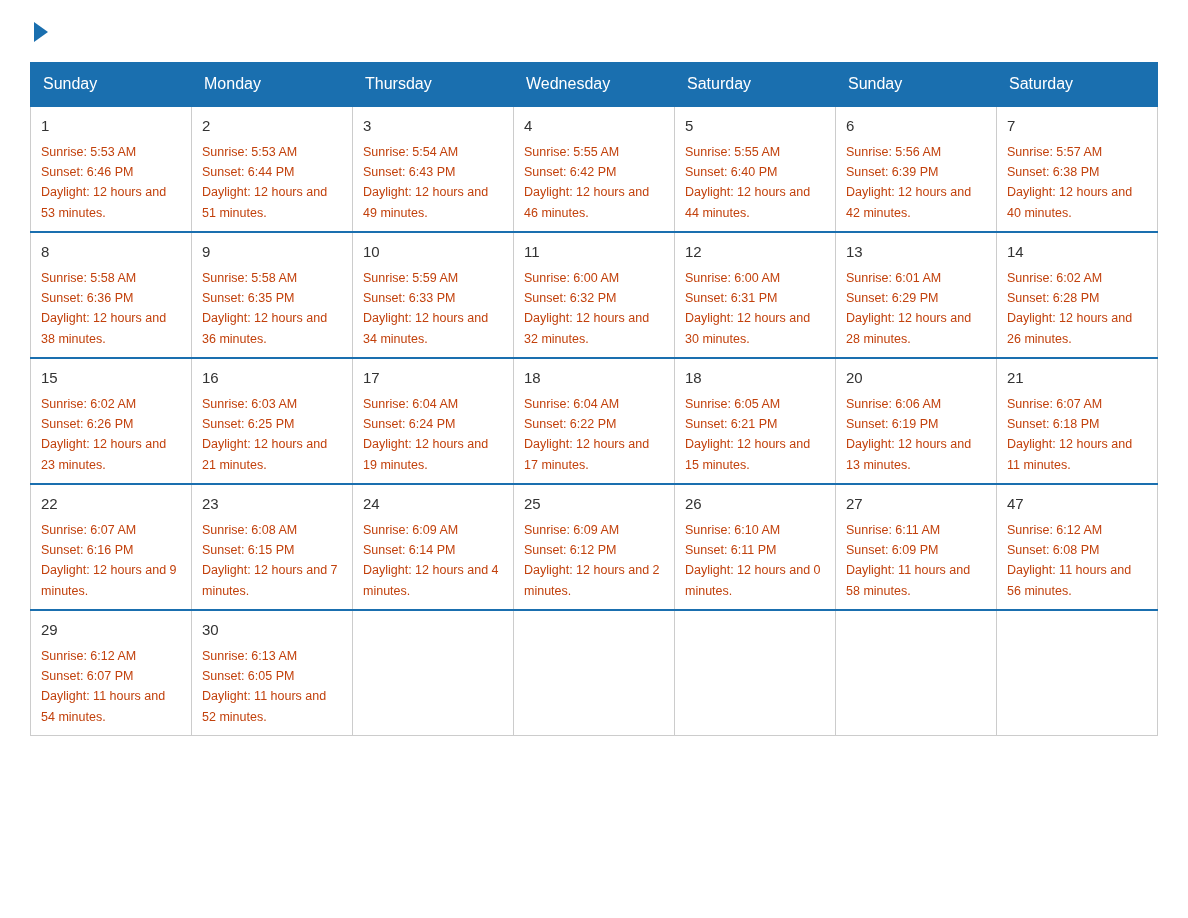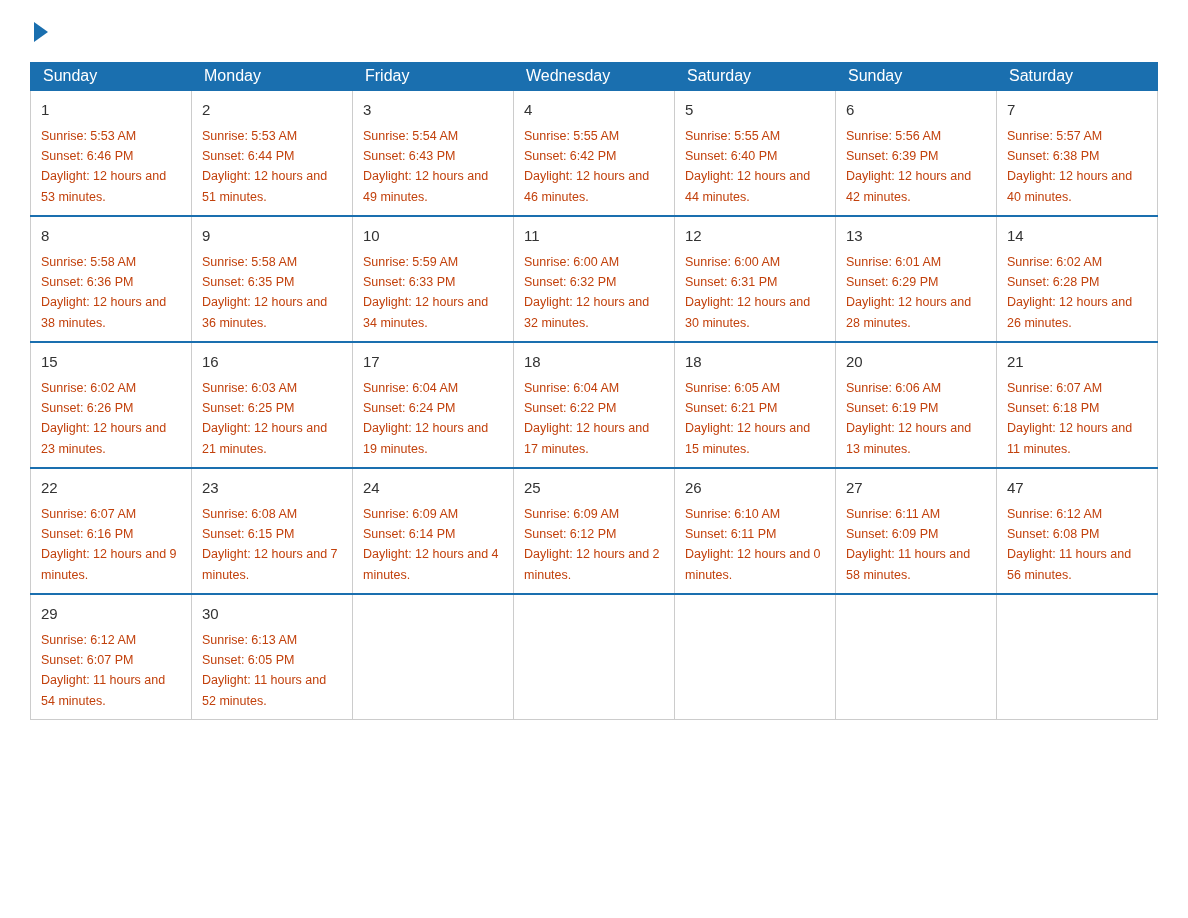--- a/index.html
+++ b/index.html
@@ -59,21 +59,21 @@
       margin-top: 4px;
     }
     .calendar {
       width: 100%;
       border-collapse: collapse;
       border: 1px solid #999;
     }
     .calendar th {
       background-color: #1a6faf;
       color: white;
-      padding: 4px 12px;
+      padding: 12px 12px;
       font-size: 16px;
       font-weight: normal;
       text-align: left;
       border: 1px solid #1a6faf;
     }
     .calendar td {
       vertical-align: top;
       padding: 8px 10px;
       border: 1px solid #ccc;
       width: 14.28%;
@@ -119,21 +119,21 @@
     <div class="month-title"></div>
     <div class="location"></div>
   </div>
 </div>
 
 <table class="calendar">
   <thead>
     <tr>
     <th>Sunday</th>
         <th>Monday</th>
-        <th>Friday</th>
+        <th>Thursday</th>
         <th>Wednesday</th>
         <th>Saturday</th>
         <th>Sunday</th>
         <th>Saturday</th>
       </tr>
   </thead>
   <tbody id="calendar-body">
   <tr>
         <td>
           <span class="day-number">1</span>

